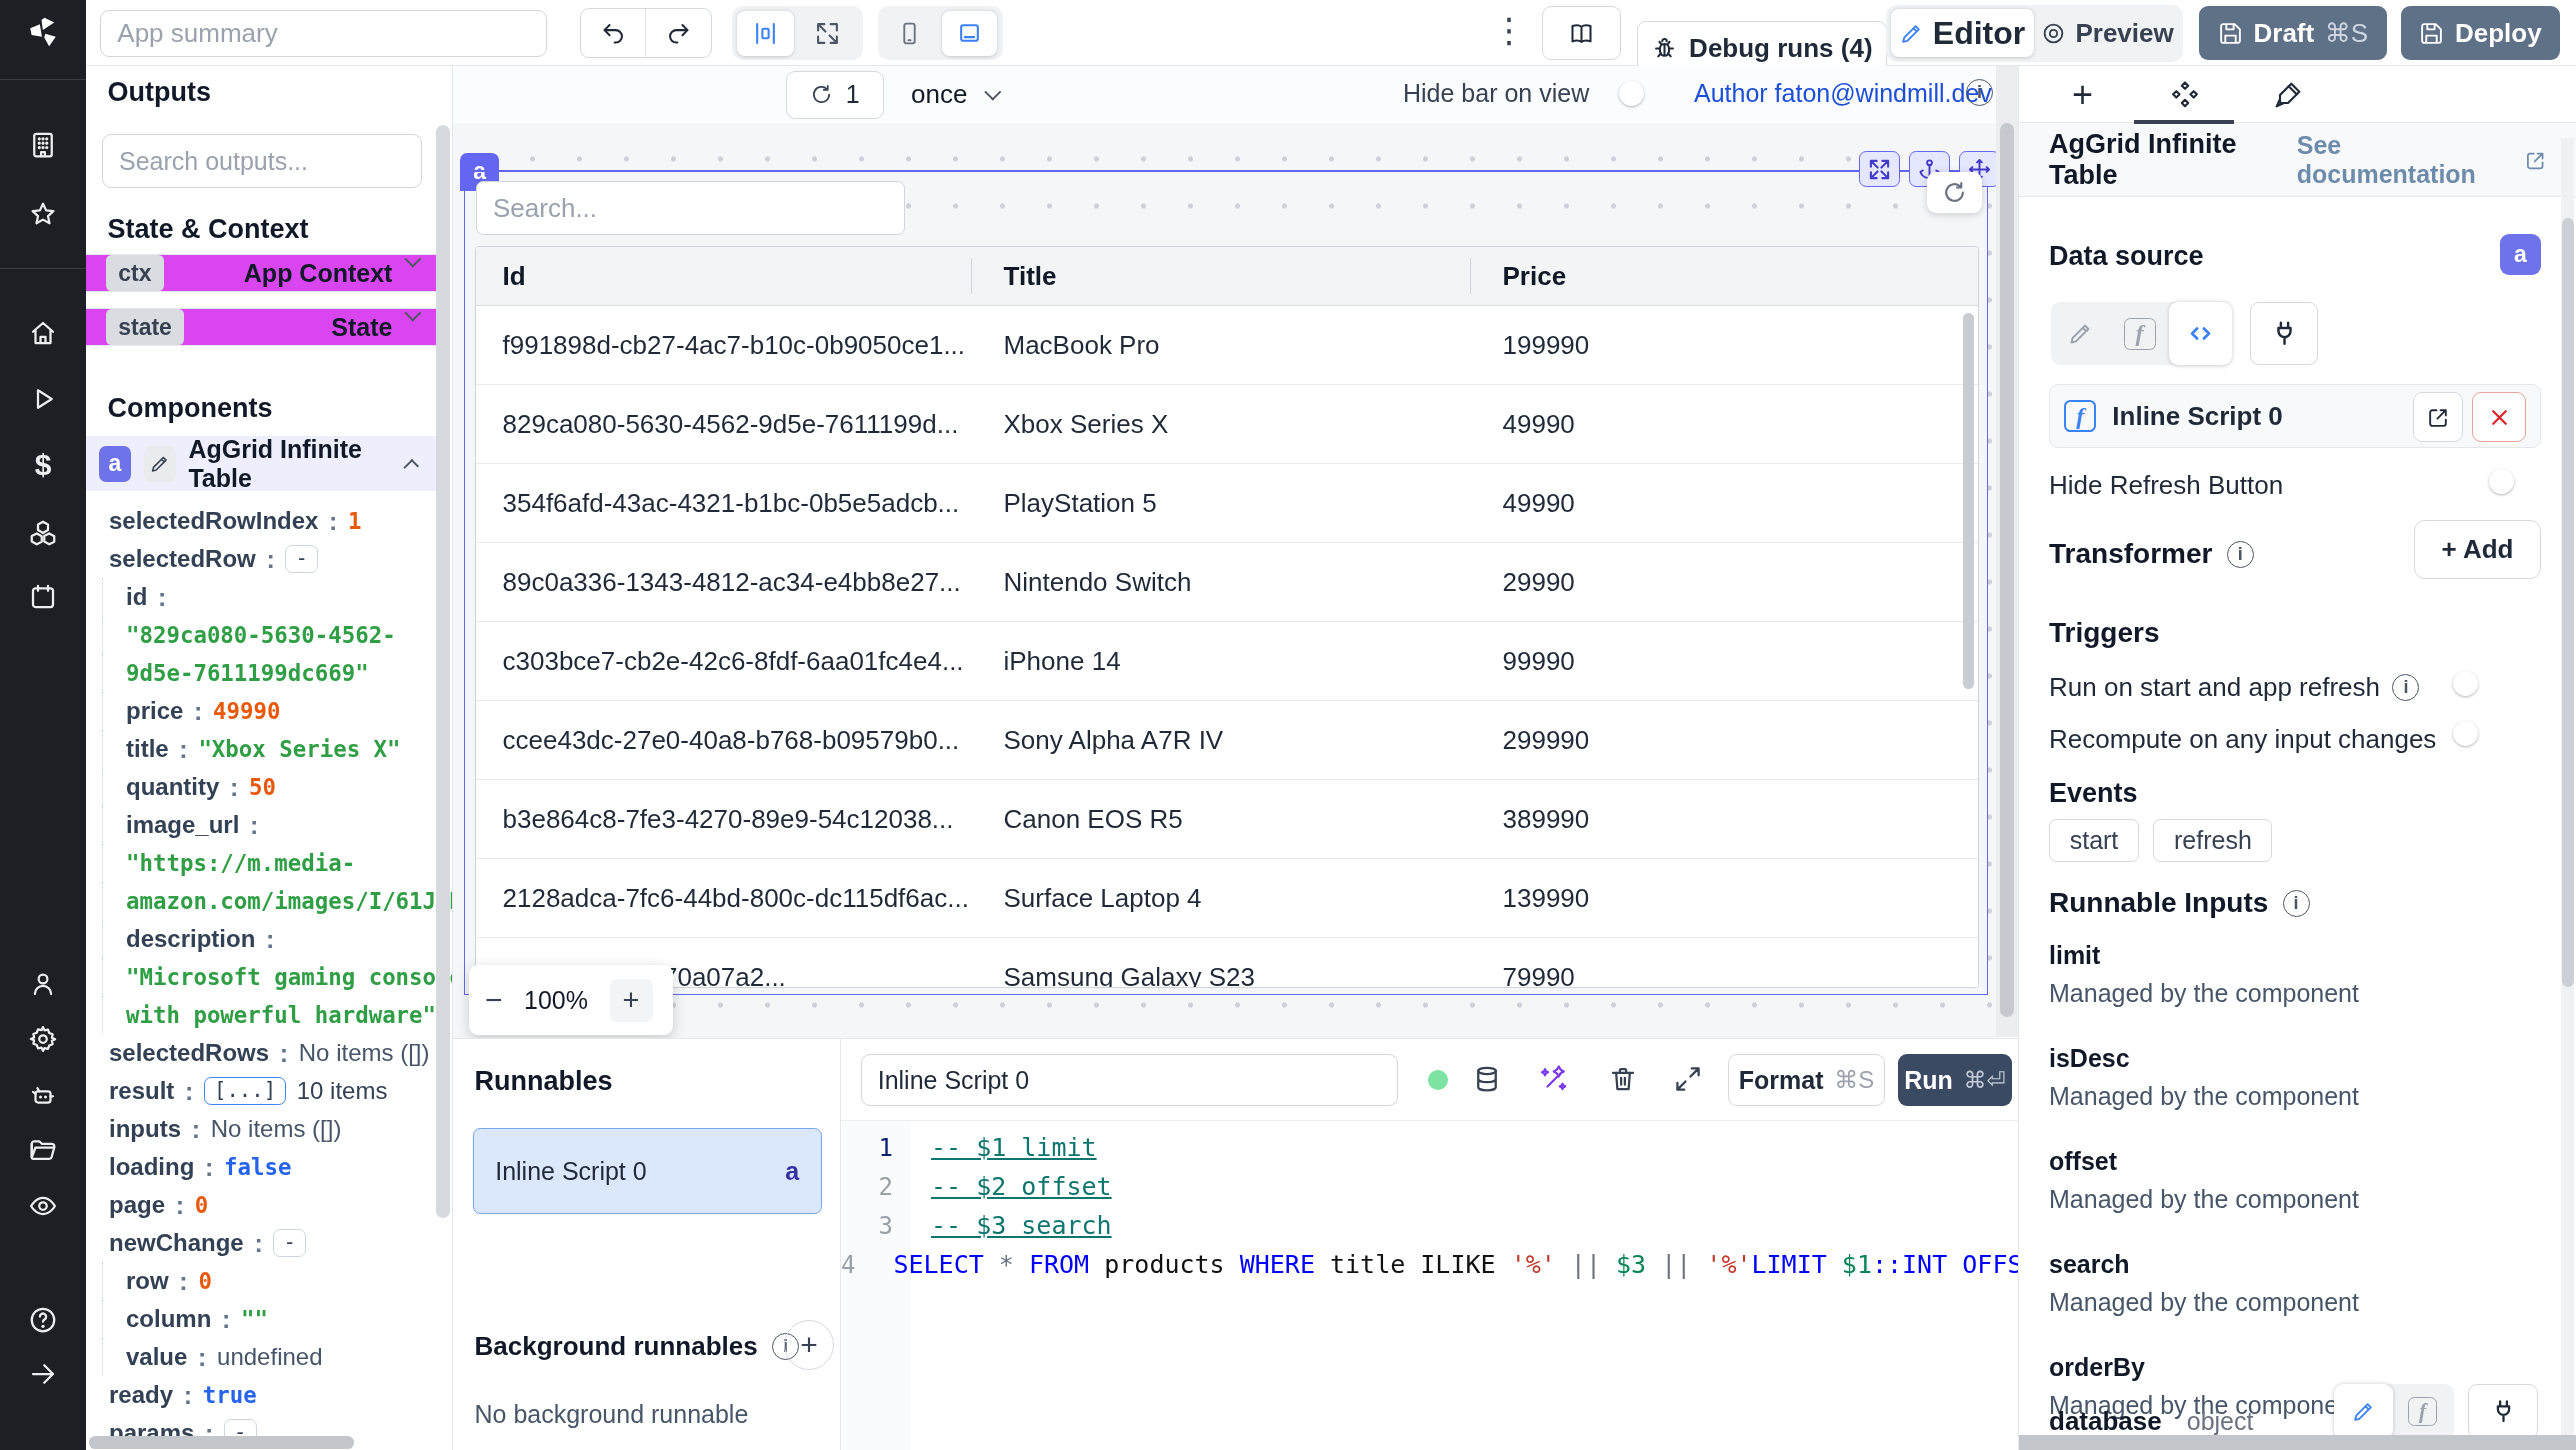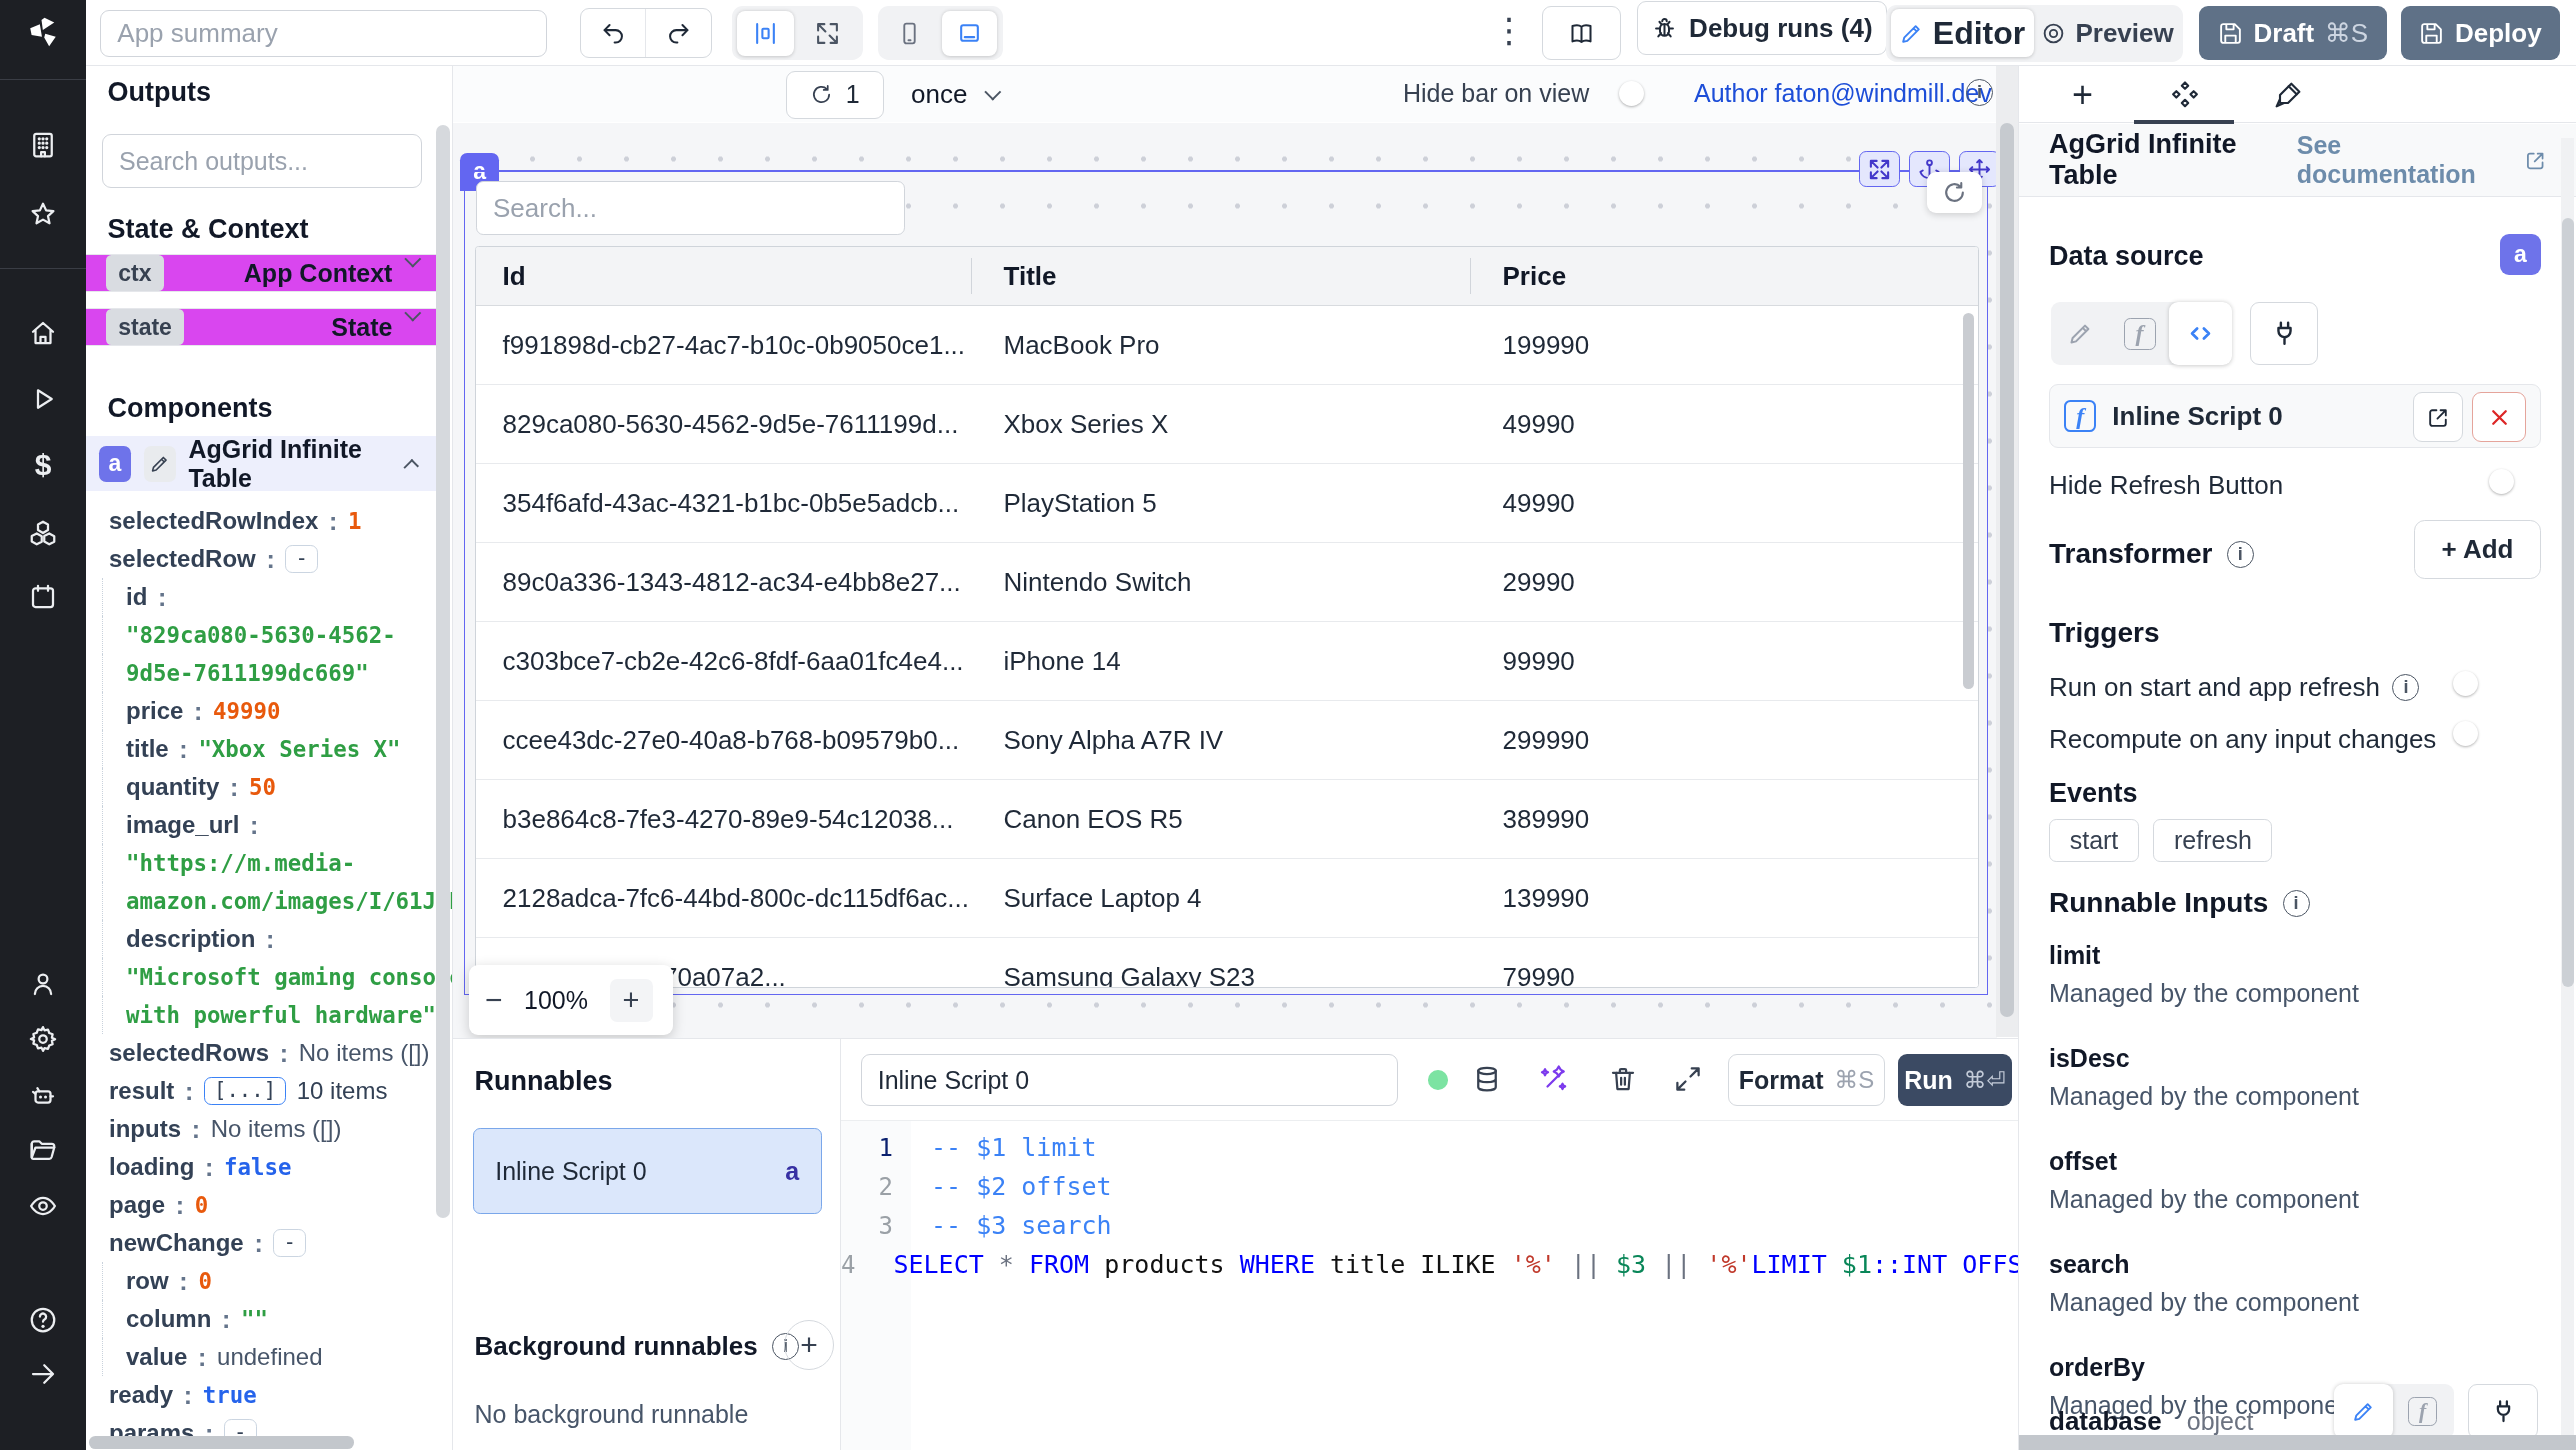--- a/index.html
+++ b/index.html
@@ -81,21 +81,21 @@
   .dot-green { width:19.7px; height:19.7px; border-radius:50%; background:#7ce3a2; }
   .tool-ic { position:absolute; top:25px; color:#374151; }
   .runbtn { background:#3b4a63; color:#fff; border-radius:9px; display:flex; align-items:center; justify-content:center; gap:10.7px; font-weight:bold; font-size:25px; }
   .runbtn .sc { font-weight:normal; color:#c3cbd8; font-size:23px; }
   .gutter { position:absolute; left:0; top:82px; width:70px; height:331px; background:#fafbfc; }
   .cline { position:absolute; left:0; width:1177px; height:39px; display:flex; align-items:center; }
   .lnum { width:52px; text-align:right; font-family:"DejaVu Sans Mono",monospace; font-size:24px; color:#9aa0a6; }
   .lnum.active { color:#0b216f; }
   .ltext { margin-left:38px; font-family:"DejaVu Sans Mono",monospace; font-size:25px; white-space:pre; color:#111; }
   .ltext span { white-space:pre; }
-  .ltext .com { color:#3b82f6; }
+  .ltext .com { color:#0f766e;text-decoration:underline; }
   .ltext .kw { color:#0000ff; }
   .ltext .str { color:#c0392b; }
   .ltext .var { color:#098658; }
   .ltext .op { color:#6b7280; }
 
   
   #rightpanel { left:2018px; top:66px; width:558px; height:1385px; background:#fff; border-left:0.9px solid #e5e7eb; overflow:hidden; }
   .rp-tabs { position:absolute; left:0; top:0; width:558px; height:57px; border-bottom:0.9px solid #e5e7eb; }
   .rp-underline { position:absolute; left:115px; top:54px; width:100px; height:3.6px; background:#374151; }
   .rp-header { position:absolute; left:0; top:58px; width:558px; height:73px; background:#f8f9fa; border-bottom:0.9px solid #e5e7eb; display:flex; align-items:center; padding:0 30px; }
@@ -245,21 +245,21 @@
           <path d="M7.5 15.5h9"></path>
         </svg>
     </span>
   </div>
   <span class="abs kebab" style="left:1406px;top:12.5px">⋮</span>
   <div class="abs btn-outline" style="left:1456px;top:6.3px;width:79px;height:54px">
     <svg class="ic" width="27" height="27" viewBox="0 0 24 24">
         <path d="M12 6c-2-1.6-5-1.6-8-.6V19c3-1 6-1 8 .6 2-1.6 5-1.6 8-.6V5.4c-3-1-6-1-8 .6zM12 6v13.6"></path>
       </svg>
   </div>
-  <div class="abs btn-outline" style="left:1551px;top:1px;width:250px;height:54px">
+  <div class="abs btn-outline" style="left:1551px;top:21px;width:250px;height:54px">
     <svg class="ic" width="27" height="27" viewBox="0 0 24 24">
         <path d="M12 8a4 4 0 0 1 4 4v2.5a4 4 0 0 1-8 0V12a4 4 0 0 1 4-4zM9.5 8.5 7.5 6M14.5 8.5l2-2.5M8 12H4.5M19.5 12H16M9 16l-2.5 3M15 16l2.5 3M12 8v10M10 5.5a2 2 0 0 1 4 0"></path>
       </svg>
     <span style="font-weight:600;font-size:26px">Debug runs (4)</span>
   </div>
   <div class="abs seg" style="left:1800px;top:4.5px;width:297px;height:57px;padding:4.5px;gap:3.6px">
     <span class="pill" style="width:143px;height:48px">
       <svg class="ic" width="25" height="25" viewBox="0 0 24 24" style="color:#3b82f6">
           <path d="M4 20l1-4L16 5l3 3L8 19l-4 1zM14 7l3 3"></path>
         </svg>

